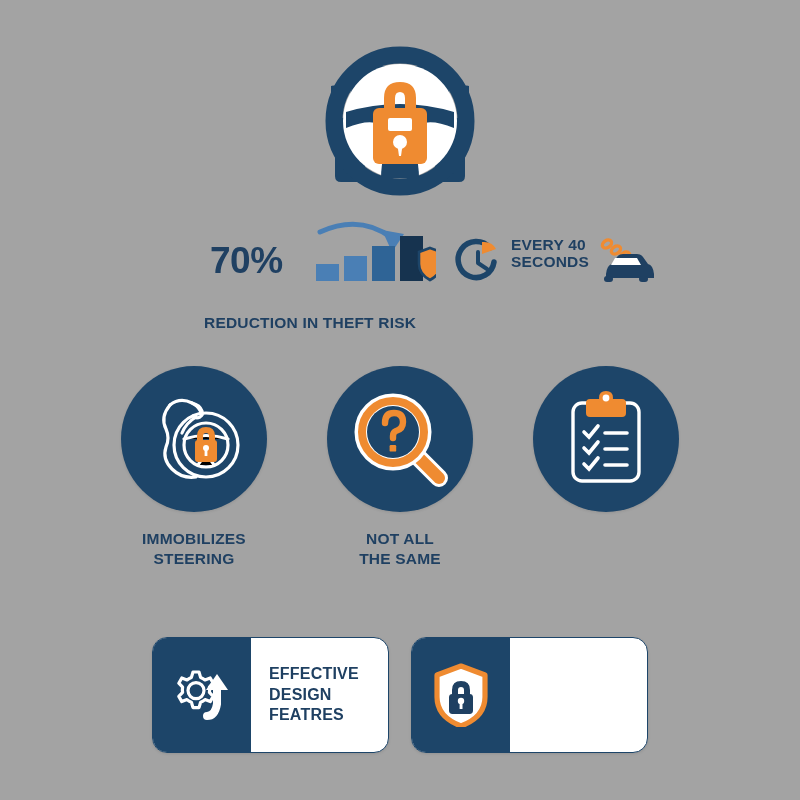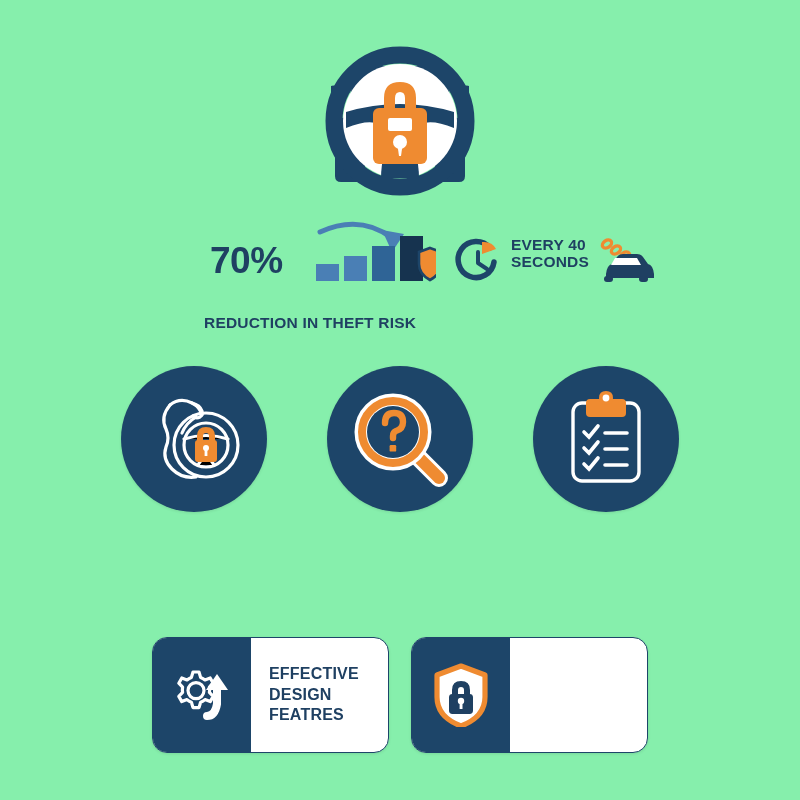--- a/index.html
+++ b/index.html
@@ -10,21 +10,21 @@
     height: 800px;
     background: #ffffff;
     font-family: "Liberation Sans", sans-serif;
     overflow: hidden;
   }
 
   #infographic {
     position: relative;
     width: 800px;
     height: 800px;
-    background: #86efac;
+    background: #a3a3a3;
   }
 
   
   .hero {
     position: absolute;
     left: 0;
     top: 22px;
     width: 800px;
     height: 190px;
     display: flex;
@@ -291,37 +291,41 @@
             <path d="M44 52 q22 -7 44 0"></path>
             <path d="M58 78 q8 -14 16 0"></path>
           </g>
 
           <path d="M66 40 q-9 0 -9 9 l0 6 l6 0 l0 -6 q0 -3 3 -3 q3 0 3 3 l0 6 l6 0 l0 -6 q0 -9 -9 -9 z" fill="#ef8b31"></path>
           <rect x="55" y="53" width="22" height="22" rx="3" fill="#ef8b31"></rect>
           <circle cx="66" cy="61" r="3" fill="#ffffff"></circle>
           <rect x="64.6" y="62" width="2.8" height="7" fill="#ffffff"></rect>
         </svg>
       </div>
+      <div class="flabel">IMMOBILIZES
+STEERING</div>
     </div>
 
     <div class="feature">
       <div class="circle">
         <svg width="100" height="100" viewBox="0 0 100 100">
 
           <path d="M63 63 l26 26" stroke="#ffffff" stroke-width="18" stroke-linecap="round"></path>
           <path d="M63 63 l26 26" stroke="#ef8b31" stroke-width="12" stroke-linecap="round"></path>
 
           <circle cx="43" cy="43" r="31" fill="none" stroke="#ffffff" stroke-width="15"></circle>
           <circle cx="43" cy="43" r="31" fill="none" stroke="#ef8b31" stroke-width="8"></circle>
           <circle cx="43" cy="43" r="26" fill="#1d4569"></circle>
 
           <path d="M35 34 q0 -10 9 -10 q9 0 9 9 q0 7 -7 9 q-3 1 -3 5 l0 2" fill="none" stroke="#ef8b31" stroke-width="6.4" stroke-linecap="round" stroke-linejoin="round"></path>
           <rect x="39.6" y="56" width="6.6" height="6.6" rx="1.2" fill="#ef8b31"></rect>
         </svg>
       </div>
+      <div class="flabel">NOT ALL
+THE SAME</div>
     </div>
 
     <div class="feature">
       <div class="circle">
         <svg width="94" height="100" viewBox="0 0 94 100">
 
           <rect x="14" y="14" width="66" height="78" rx="9" fill="none" stroke="#ffffff" stroke-width="3.4"></rect>
 
           <path d="M31 10 l32 0 q4 0 4 4 l0 10 q0 4 -4 4 l-32 0 q-4 0 -4 -4 l0 -10 q0 -4 4 -4 z" fill="#ef8b31"></path>
           <path d="M47 2 q7 0 7 7 q0 7 -7 7 q-7 0 -7 -7 q0 -7 7 -7 z" fill="#ef8b31"></path>

